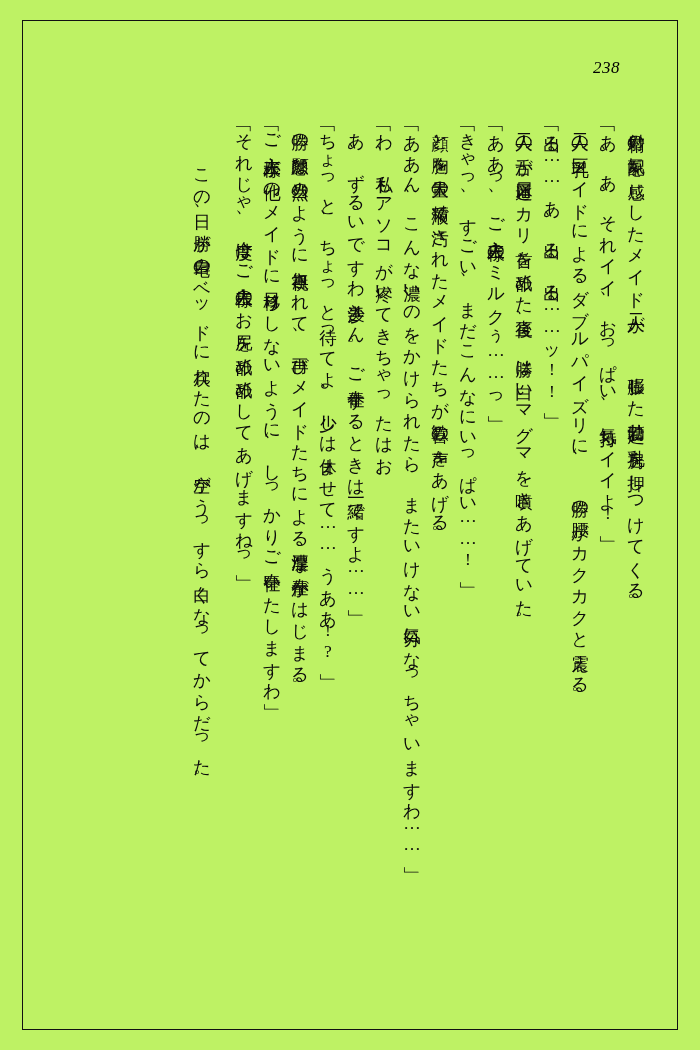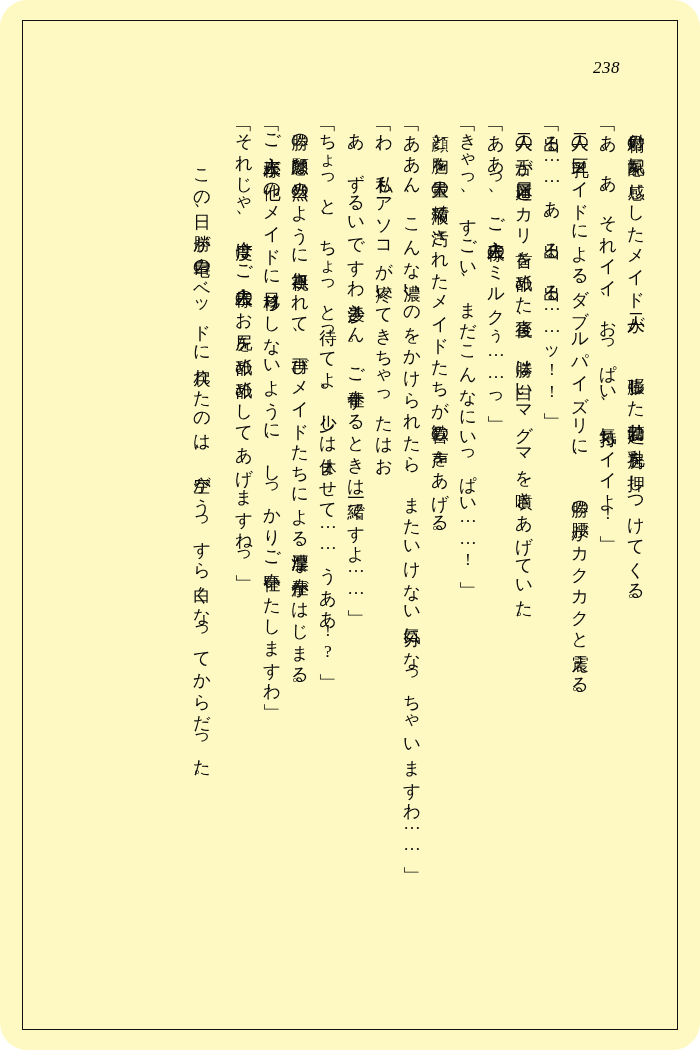--- a/index.html
+++ b/index.html
@@ -4,25 +4,24 @@
 <style>
   html, body {
     margin: 0;
     padding: 0;
     background: #ffffff;
   }
   .page {
     position: relative;
     width: 700px;
     height: 1050px;
-    background: #fef9c3;
+    background: #bef264;
     overflow: hidden;
     font-family: "Liberation Serif", "DejaVu Serif", serif;
     color: #000000;
-    border-radius: 27px;
   }
   .page-frame {
     position: absolute;
     left: 22px;
     top: 20px;
     width: 656px;
     height: 1010px;
     border: 1px solid #111111;
     box-sizing: border-box;
   }

